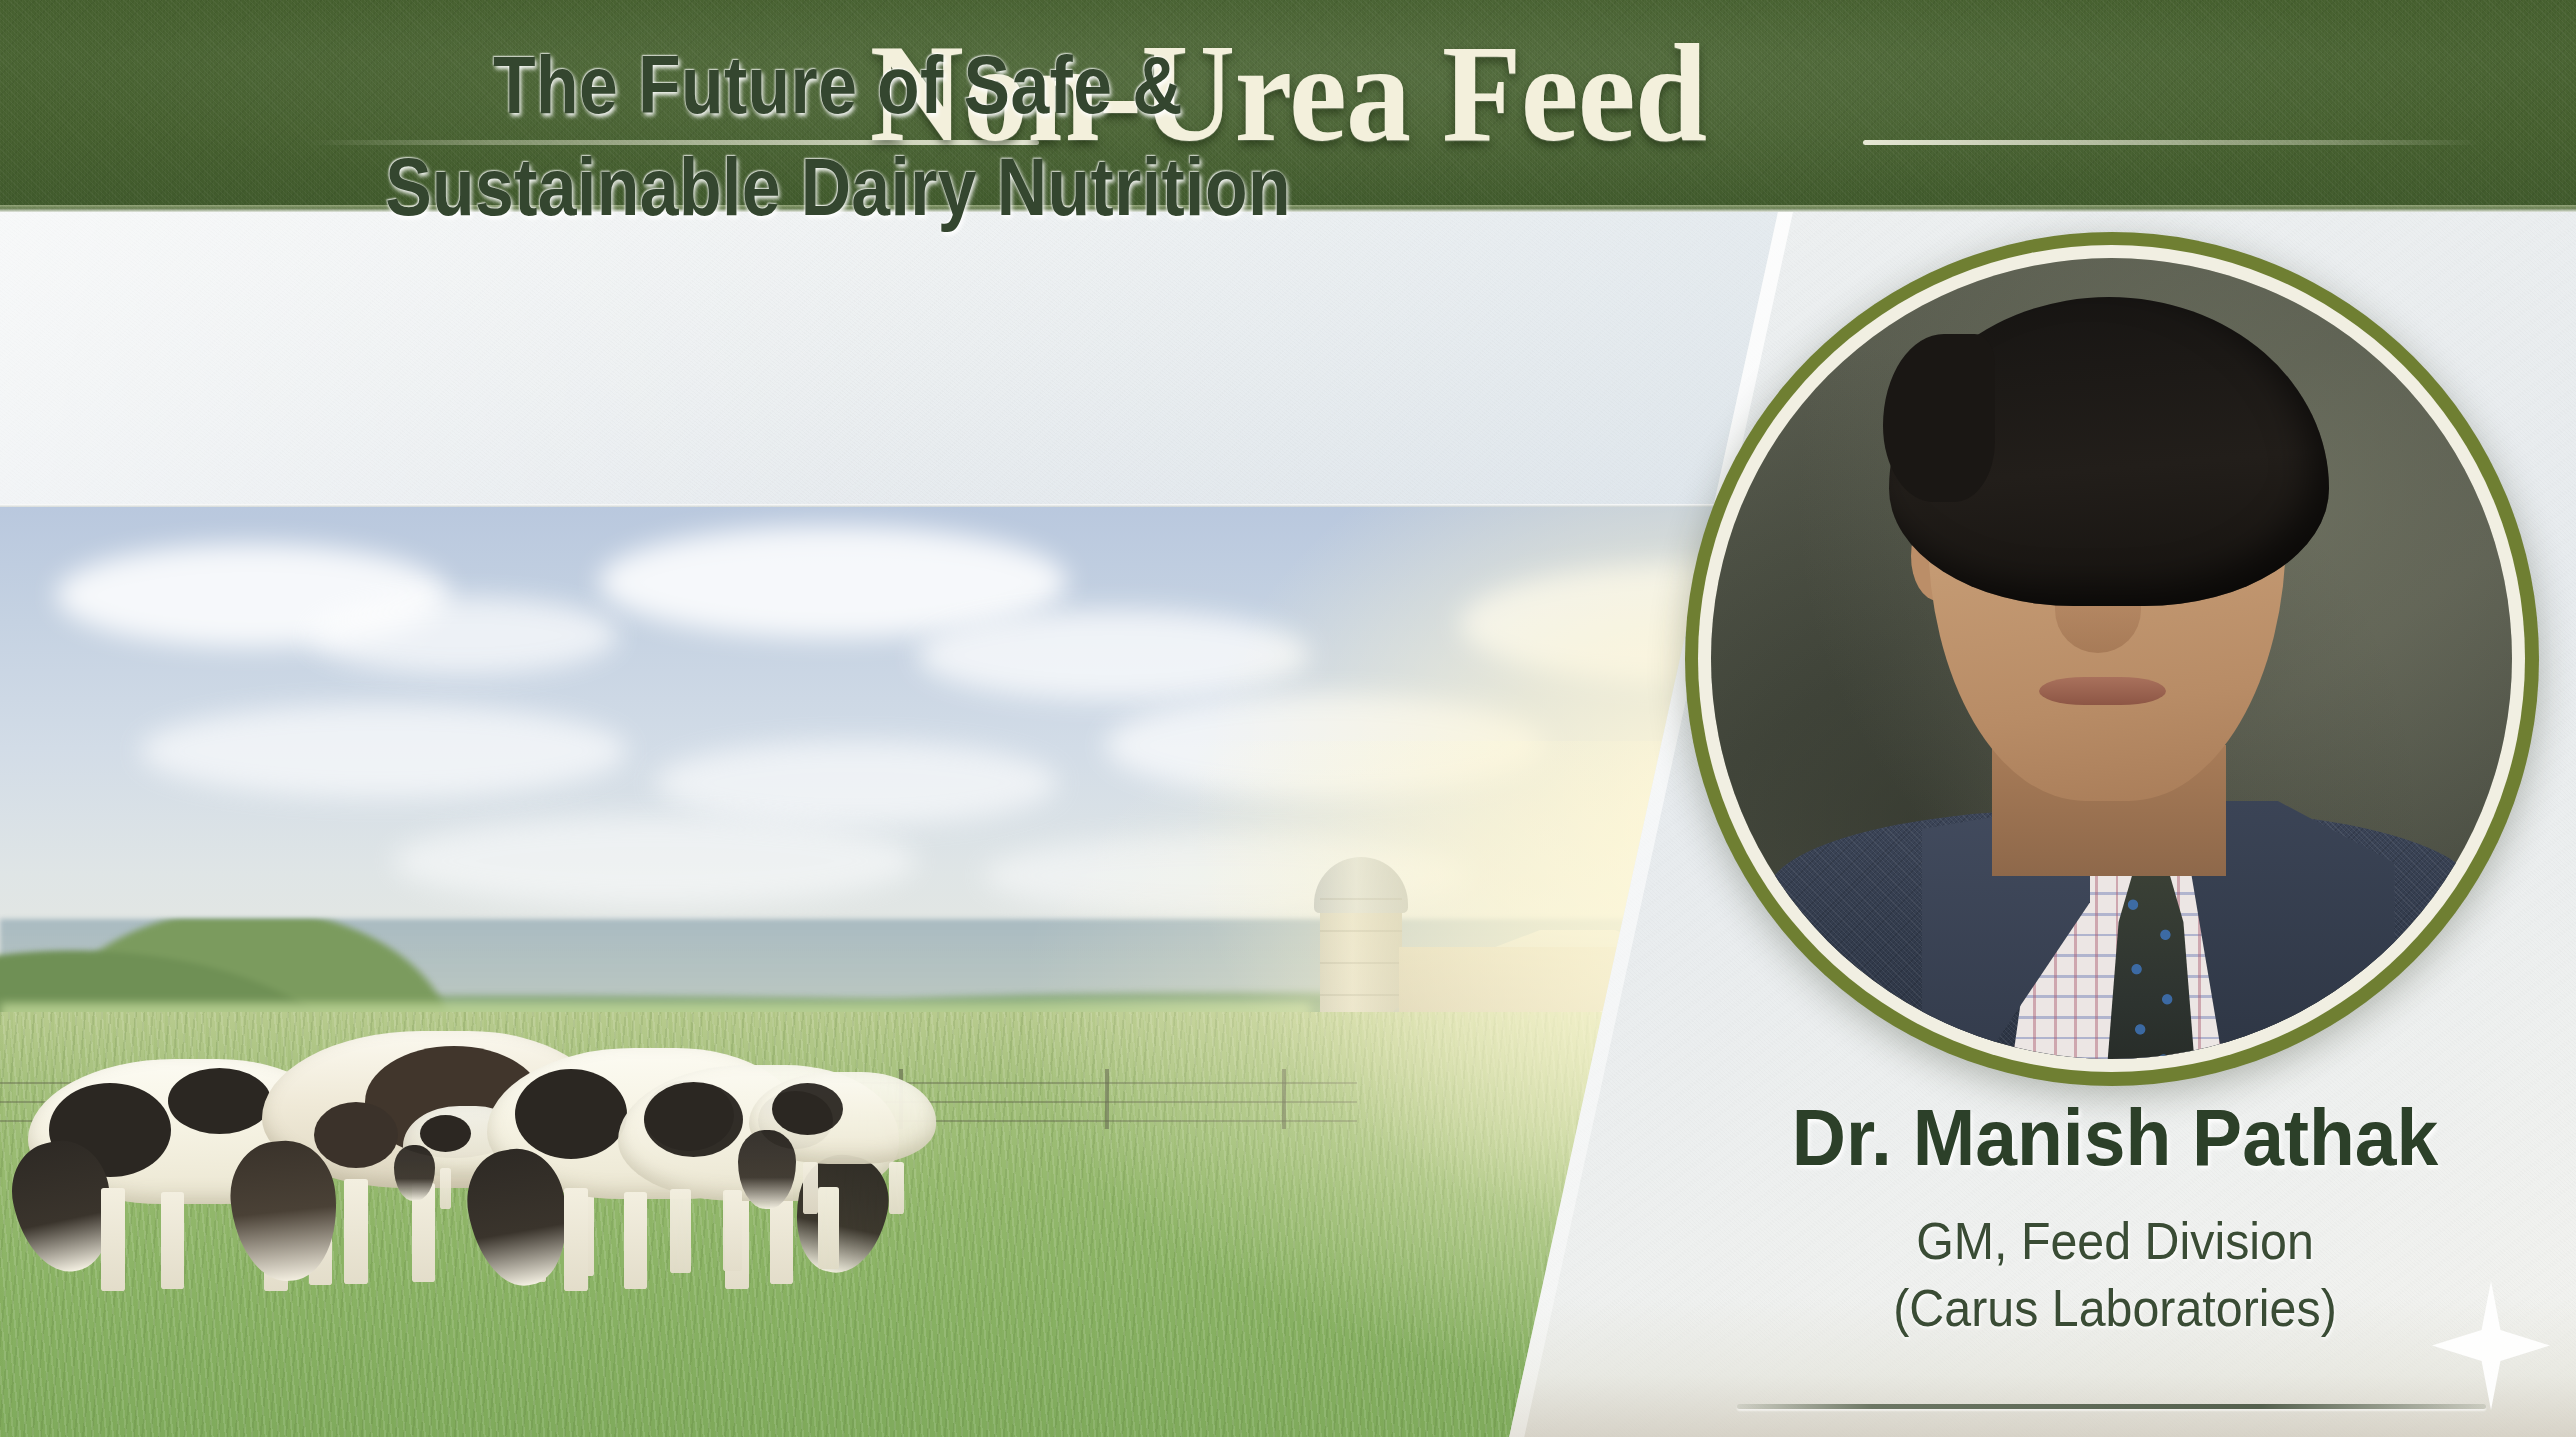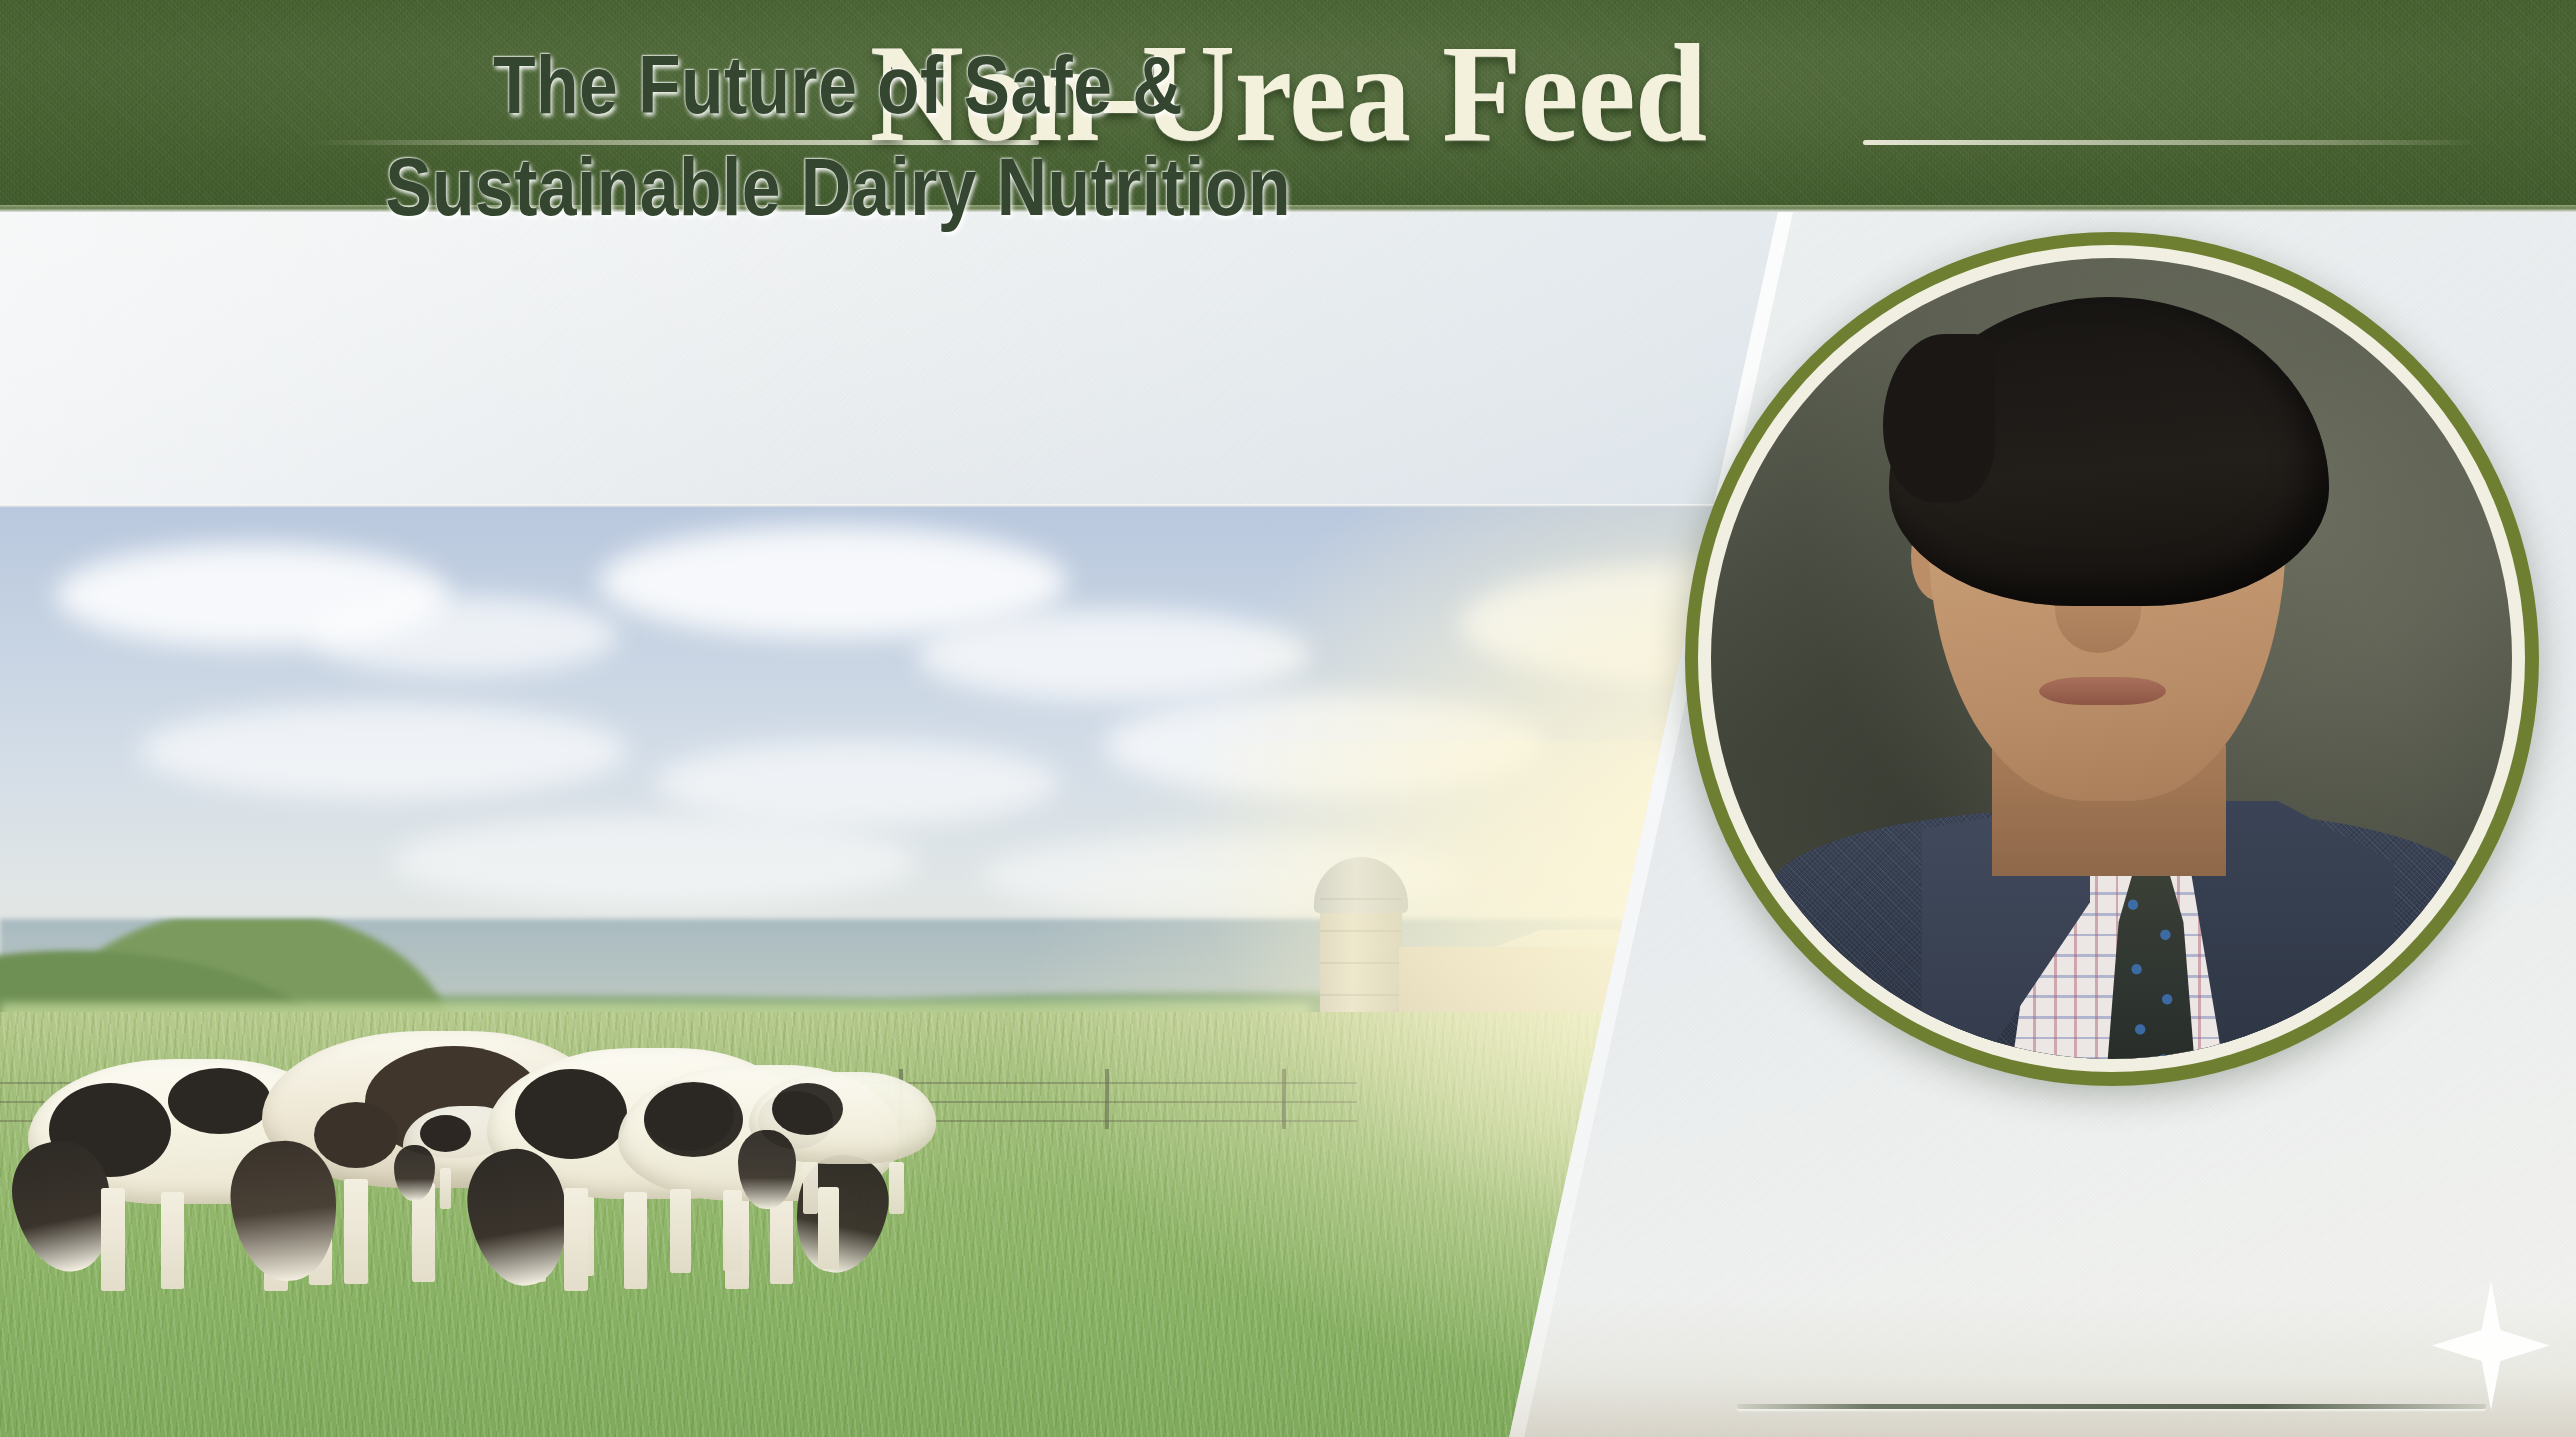--- a/index.html
+++ b/index.html
@@ -552,18 +552,23 @@
     <div class="p-face"></div>
     <div class="p-brow" style="left:255px; top:232px; width:112px;"></div>
     <div class="p-brow" style="left:412px; top:228px; width:118px;"></div>
     <div class="p-eye" style="left:270px; top:273px;"></div>
     <div class="p-eye" style="left:427px; top:270px;"></div>
     <div class="p-nose"></div>
     <div class="p-mouth"></div>
     <div class="p-hair"></div>
   </div>
 
+  <div class="speaker">
+    <div class="sp-name">Dr. Manish Pathak</div>
+    <div class="sp-role">GM, Feed Division</div>
+    <div class="sp-org">(Carus Laboratories)</div>
+  </div>
 
   <div class="star"></div>
   <div class="bottom-rule"></div>
 
 </div>
 
 
 </body></html>

